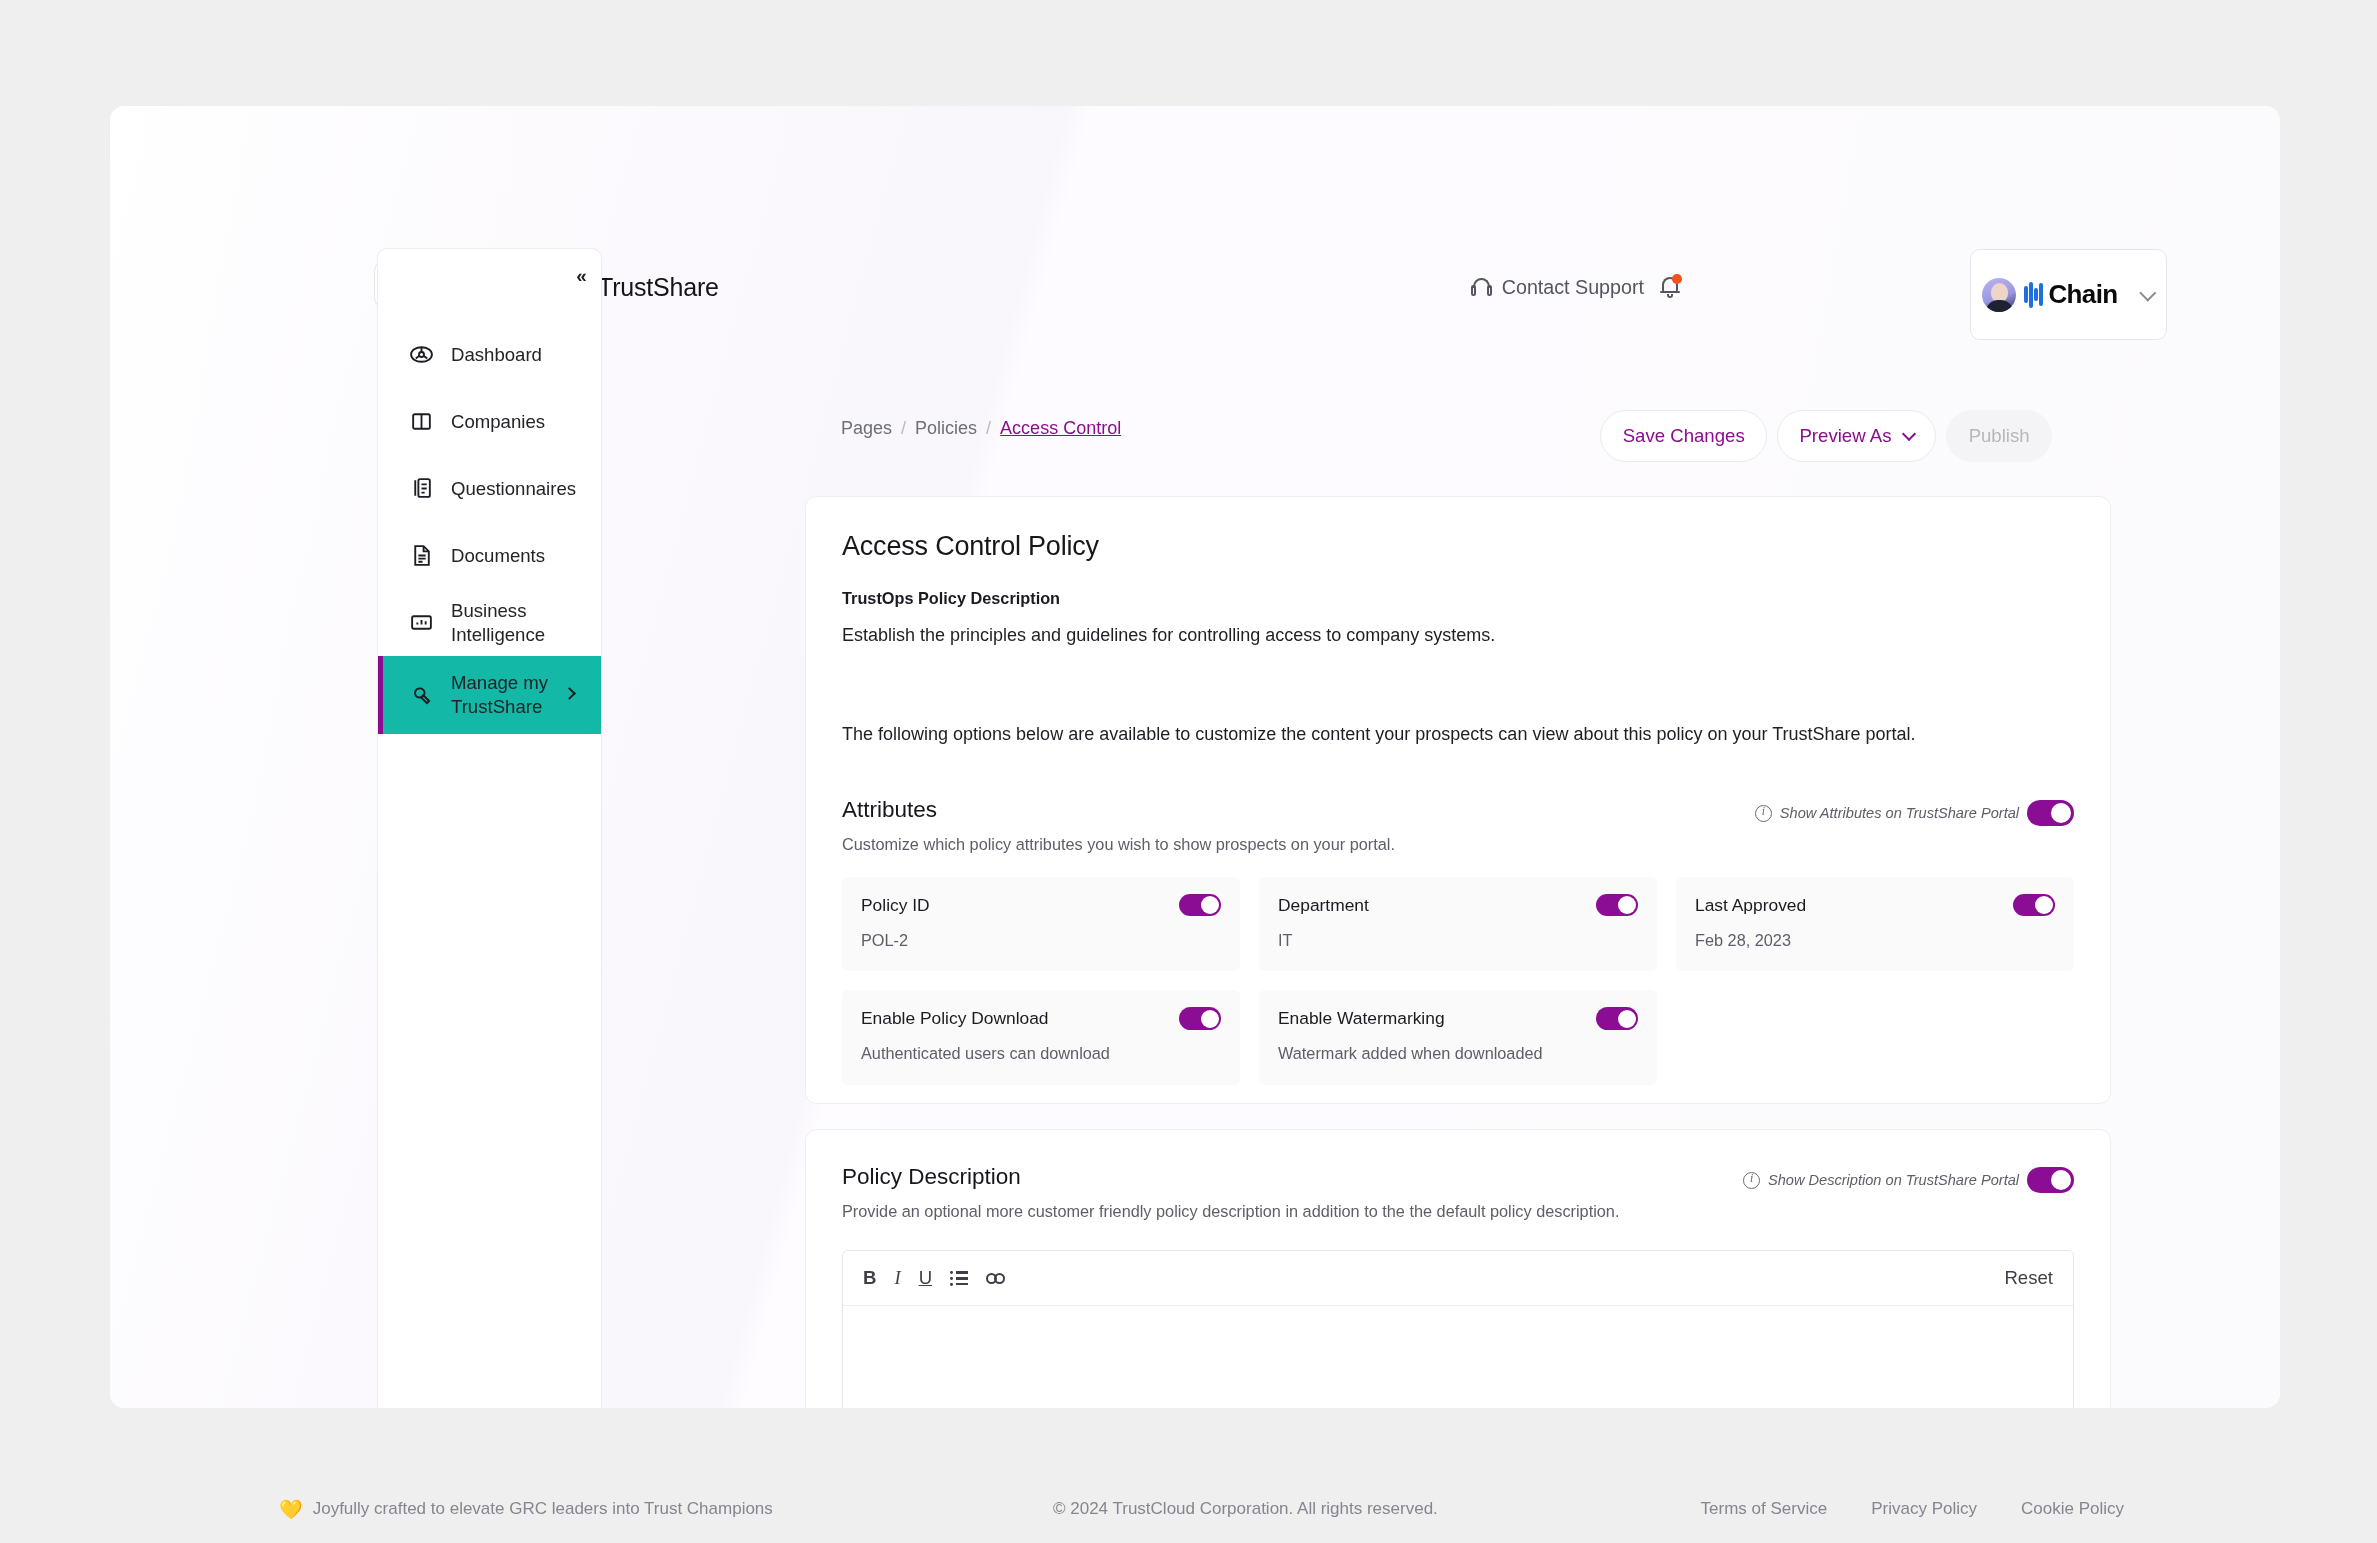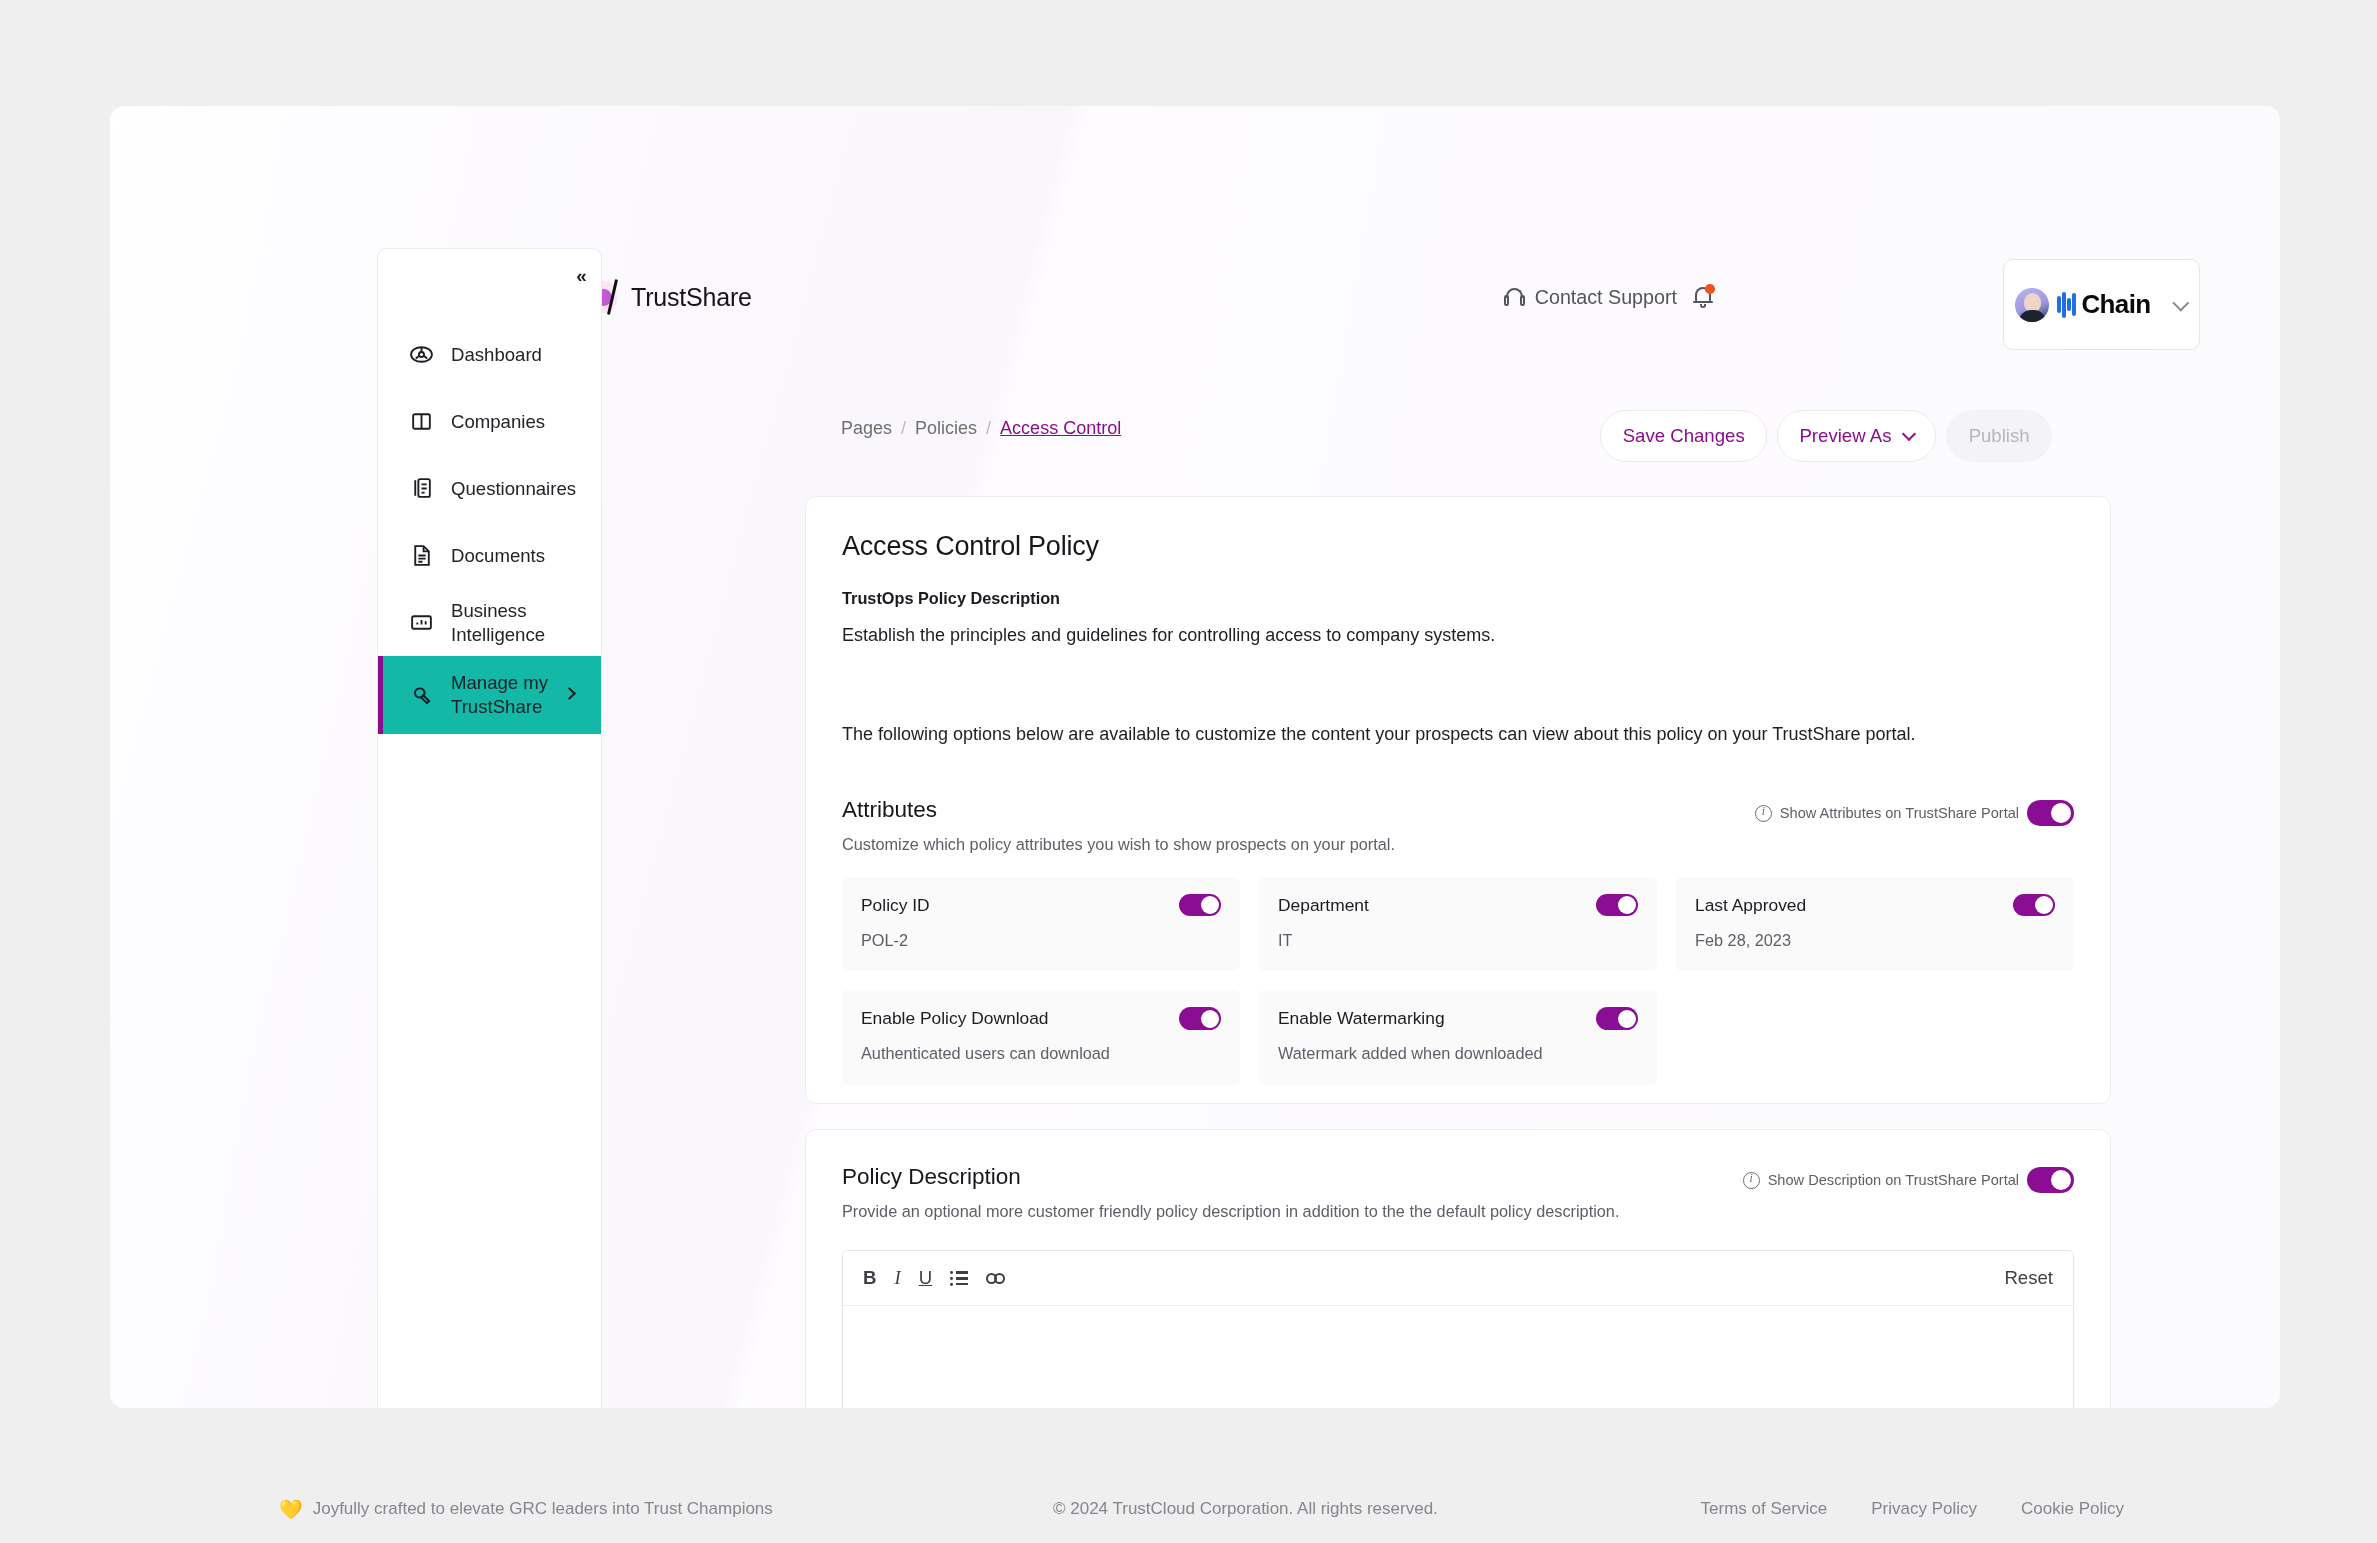--- a/index.html
+++ b/index.html
@@ -22,22 +22,22 @@
   .bg-sheen {
     position: absolute; inset: 0;
     background:
       linear-gradient(105deg, rgba(255,255,255,0) 0%, rgba(249,246,251,0.9) 38%, rgba(255,255,255,0) 39%),
       linear-gradient(100deg, #ffffff 0%, #fdfbff 45%, #fbfafc 100%);
     pointer-events: none;
   }
 
   
   .topbar {
-    position: absolute; left: 0; top: 18px;
-    width: 100%; height: 138px; margin-left: 33px;
+    position: absolute; left: 0; top: 8px;
+    width: 100%; height: 138px;
   }
   .grid-btn {
     position: absolute; left: 264px; top: 145px;
     width: 51px; height: 51px;
     background: #fff;
     border: 1.1px solid #e6e4ea;
     border-radius: 12.4px;
     display: flex; align-items: center; justify-content: center;
   }
   .grid-btn .g {
@@ -215,21 +215,21 @@
   .card-inner { padding: 34px 36px; }
 
   .policy-title { font-size: 27px; color: #16161c; letter-spacing: -0.2px; }
   .policy-sub { margin-top: 27px; font-size: 16.3px; font-weight: bold; color: #1a1a21; }
   .policy-text { margin-top: 17px; font-size: 18px; color: #1e1e25; }
   .policy-text2 { margin-top: 78px; font-size: 18px; color: #1e1e25; }
 
   .sec-head { display: flex; align-items: flex-start; justify-content: space-between; margin-top: 52px; }
   .sec-title { font-size: 22.5px; color: #16161c; }
   .sec-desc { margin-top: 12.4px; font-size: 16.3px; color: #5e5e68; }
-  .sec-toggle { display: flex; align-items: center; gap: 7.9px; padding-top: 3.4px; }
+  .sec-toggle { display: flex; align-items: center; gap: 7.9px; padding-top: 3.4px; font-style: italic; }
   .sec-toggle .tlabel { font-size: 14.6px; color: #5e5e68; }
   .info-i {
     width: 17px; height: 17px; border: 1.7px solid #6b6b74; border-radius: 50%;
     position: relative; flex: none;
   }
   .info-i::after {
     content:"i"; position: absolute; left: 0; right: 0; top: -2.3px;
     text-align: center; font-size: 11.8px; font-style: italic; color: #6b6b74;
     font-family: "Liberation Serif", serif;
   }

